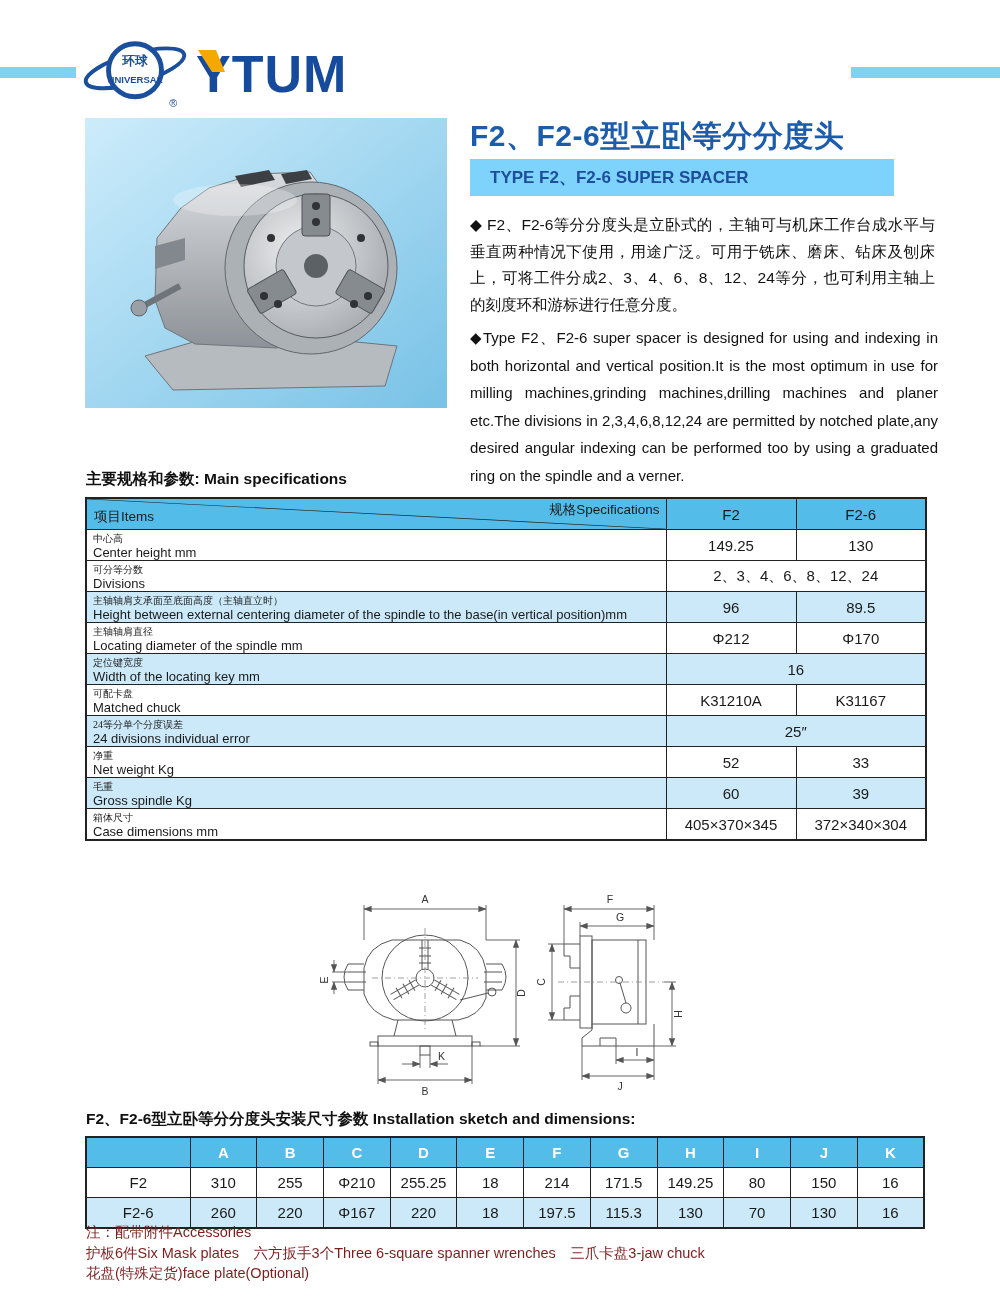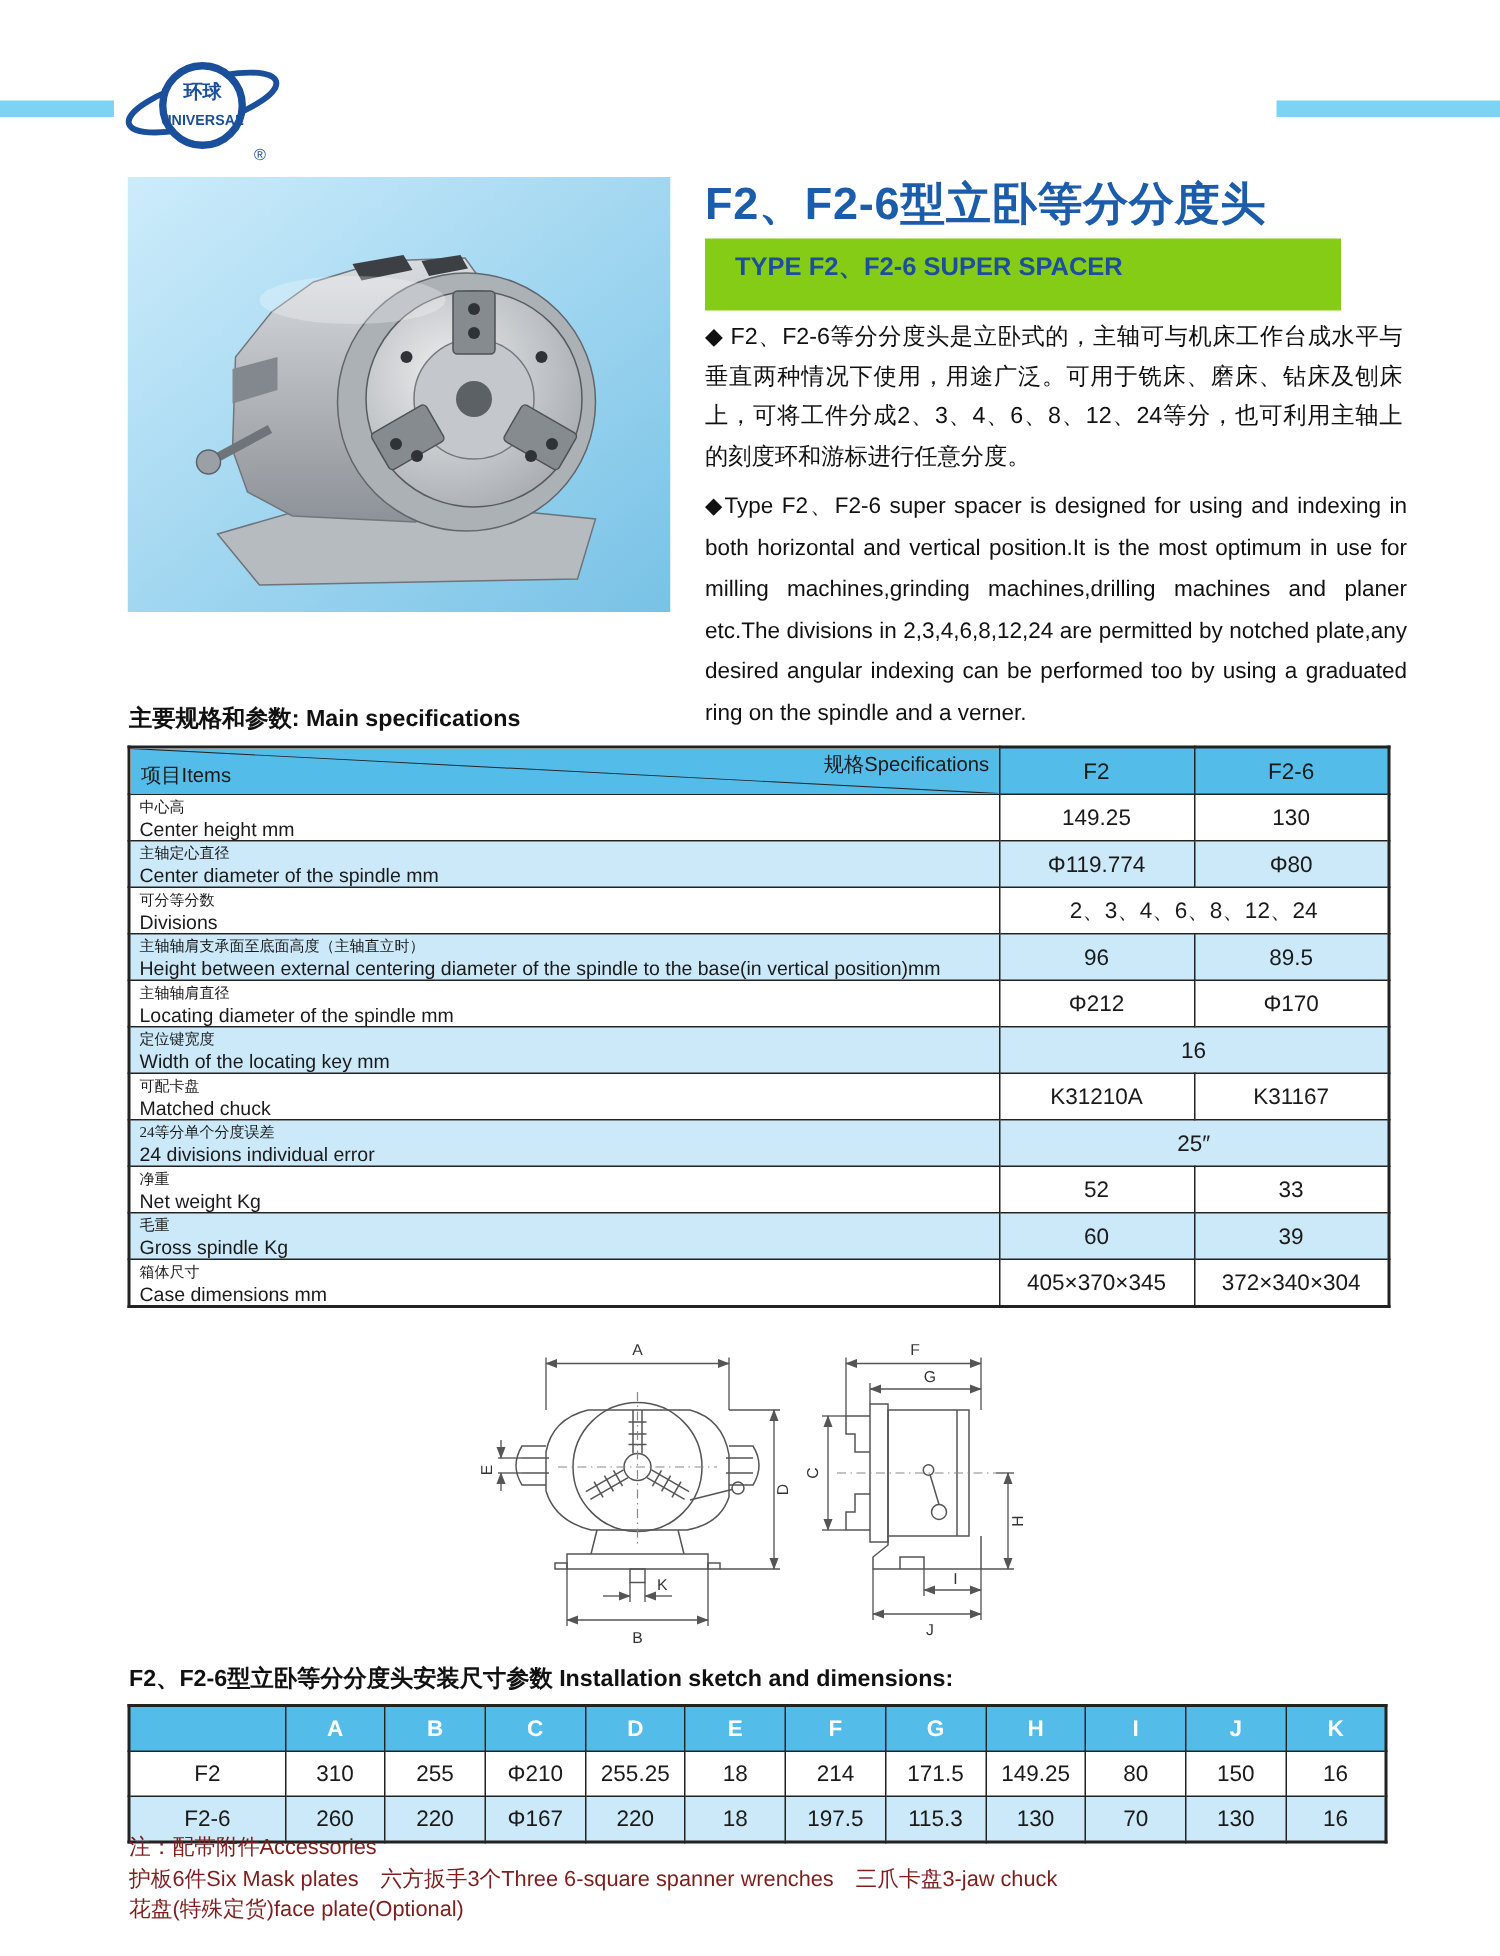--- a/index.html
+++ b/index.html
@@ -12,21 +12,21 @@
   .accent-bar.left{left:0;width:76px;}
   .accent-bar.right{left:851px;width:149px;}
   .logo-svg{position:absolute;left:82px;top:33px;width:108px;height:80px;}
   .brand-wrap{position:absolute;left:194px;top:42px;width:230px;height:62px;}
   .brand-wrap svg{width:100%;height:100%;}
   
   .photo{position:absolute;left:85px;top:118px;width:362px;height:290px;}
   .photo svg{width:100%;height:100%;display:block;}
   
   .title{position:absolute;left:470px;top:116px;width:470px;font-size:30px;font-weight:700;color:#1b5cab;letter-spacing:0.5px;}
-  .banner{position:absolute;left:470px;top:159px;width:424px;height:48px;background:#84cc16;
+  .banner{position:absolute;left:470px;top:159px;width:424px;height:37px;background:#7dd3fc;
     color:#1c4e9b;font-weight:700;font-size:17px;line-height:38px;padding-left:20px;box-sizing:border-box;}
   .desc-cn{position:absolute;left:470px;top:212px;width:465px;font-size:15.5px;line-height:26.5px;color:#111;text-align:justify;}
   .desc-en{position:absolute;left:470px;top:324px;width:468px;font-size:15px;line-height:27.5px;color:#111;text-align:justify;}
   
   .spec-heading{position:absolute;left:86px;top:469px;font-size:15.5px;font-weight:600;color:#111;}
   table{border-collapse:collapse;}
   .spec-table{position:absolute;left:85px;top:497px;width:840px;table-layout:fixed;border:2px solid #222;}
   .spec-table th,.spec-table td{border:1px solid #222;padding:0;}
   .spec-table thead th{background:#54bce9;height:30px;font-weight:400;}
   .spec-table .corner{position:relative;}
@@ -70,20 +70,26 @@
   <div class="logo-svg">
     <svg viewBox="0 0 110 80">
       <ellipse cx="54" cy="36" rx="52" ry="15" fill="none" stroke="#1a4f9c" stroke-width="4" transform="rotate(-16 54 36)"></ellipse>
       <circle cx="54" cy="38" r="27" fill="#ffffff" stroke="#1a4f9c" stroke-width="5"></circle>
       <text x="54" y="33" text-anchor="middle" font-size="13" font-weight="700" fill="#1a4f9c">环球</text>
       <text x="54" y="51" text-anchor="middle" font-size="10" font-weight="700" fill="#1a4f9c" textLength="56" lengthAdjust="spacingAndGlyphs">UNIVERSAL</text>
       <text x="93" y="75" text-anchor="middle" font-size="11" fill="#1a4f9c">®</text>
     </svg>
   </div>
 
+  <div class="brand-wrap">
+    <svg viewBox="0 0 230 62">
+      <text x="2" y="50" font-size="52" font-weight="800" letter-spacing="1" fill="#164a9c">YTUM</text>
+      <polygon points="4,8 22,8 31,30 18,30" fill="#f5a800"></polygon>
+    </svg>
+  </div>
 
   <div class="photo">
     <svg viewBox="0 0 362 290">
       <defs>
         <linearGradient id="bgGrad" x1="0" y1="0" x2="1" y2="1">
           <stop offset="0" stop-color="#cdecfb"></stop>
             <stop offset="1" stop-color="#78c2e6"></stop>
         </linearGradient>
         <linearGradient id="bodyGrad" x1="0" y1="0" x2="0" y2="1">
           <stop offset="0" stop-color="#d9dcdf"></stop>
@@ -153,28 +159,20 @@
     </thead>
     <tbody>
       <tr>
         <td class="item">
             <div class="cn">中心高</div>
             <div class="en">Center height mm</div>
           </td>
         <td class="val">149.25</td>
         <td class="val">130</td>
       </tr>
-      <tr class="alt">
-        <td class="item">
-            <div class="cn">主轴定心直径</div>
-            <div class="en">Center diameter of the spindle mm</div>
-          </td>
-        <td class="val">Φ119.774</td>
-        <td class="val">Φ80</td>
-      </tr>
       <tr>
         <td class="item">
             <div class="cn">可分等分数</div>
             <div class="en">Divisions</div>
           </td>
         <td class="val" colspan="2">2、3、4、6、8、12、24</td>
       </tr>
       <tr class="alt">
         <td class="item">
             <div class="cn">主轴轴肩支承面至底面高度（主轴直立时）</div>

